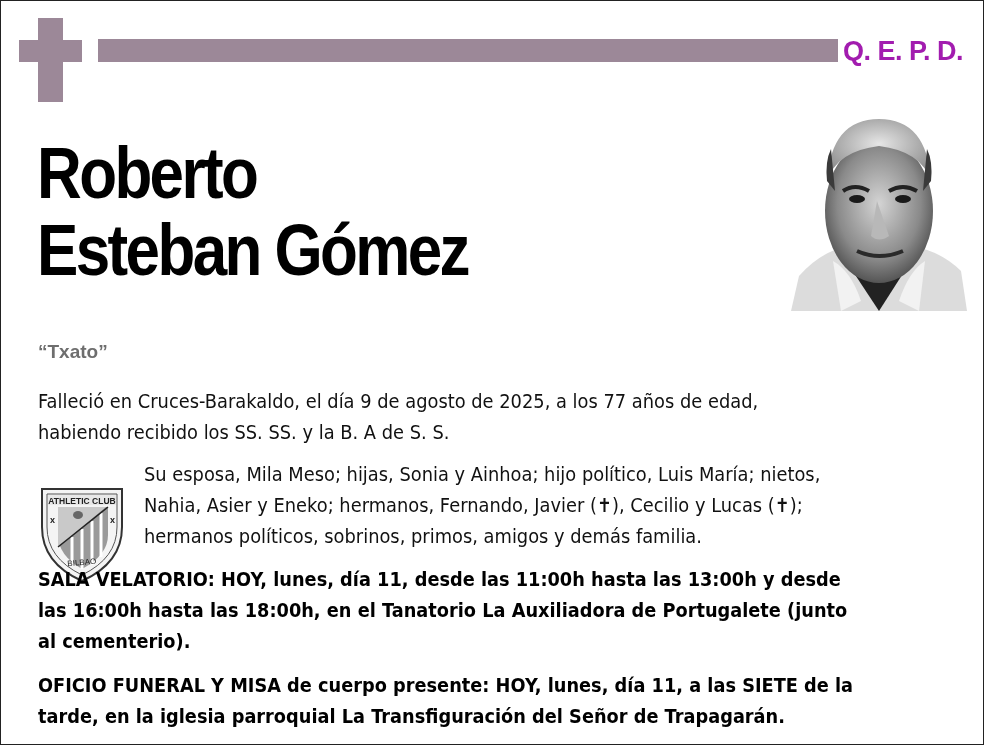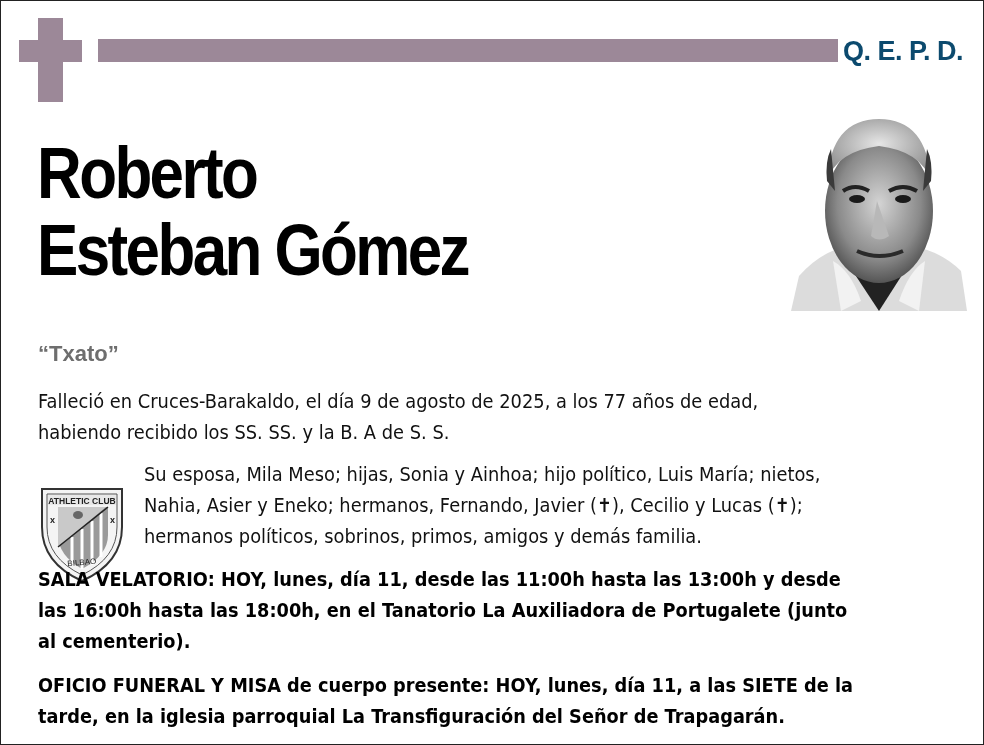--- a/index.html
+++ b/index.html
@@ -21,37 +21,37 @@
       background: #9c8898;
     }
     .top-bar {
       position: absolute; left: 97px; top: 38px; width: 740px; height: 23px;
       background: #9c8898;
     }
     .qepd {
       position: absolute; left: 842px; top: 34px;
       font-family: "Liberation Sans", sans-serif;
       font-weight: bold; font-size: 27px; letter-spacing: -0.5px;
-      color: #0c4a6e; line-height: 32px;
+      color: #a21caf; line-height: 32px;
     }
     .name {
       position: absolute; left: 36px; top: 134px;
       font-family: "Liberation Sans", sans-serif;
       font-weight: bold; font-size: 72px; line-height: 77px;
       letter-spacing: -3px; color: #000;
       transform: scaleX(0.86); transform-origin: left top;
     }
     .photo {
       position: absolute; left: 790px; top: 110px; width: 176px; height: 200px;
       background: #ffffff; overflow: hidden;
     }
     .nickname {
       position: absolute; left: 37px; top: 340px;
       font-family: "Liberation Sans", sans-serif;
-      font-weight: bold; font-size: 22px; color: #6e6e6e;
+      font-weight: bold; font-size: 19px; color: #6e6e6e;
     }
     .body-text {
       position: absolute; left: 37px;
       font-family: "DejaVu Sans", sans-serif;
       font-size: 19.2px; line-height: 31px; color: #111;
       transform: scaleX(0.93); transform-origin: left top;
       white-space: nowrap;
     }
     .death { top: 385px; }
     .crest {

